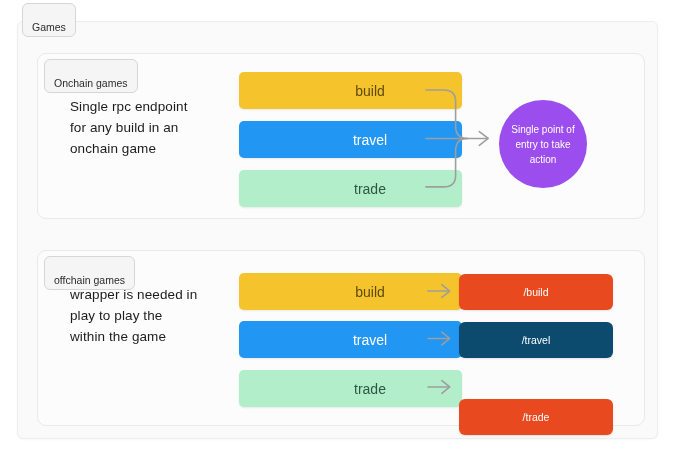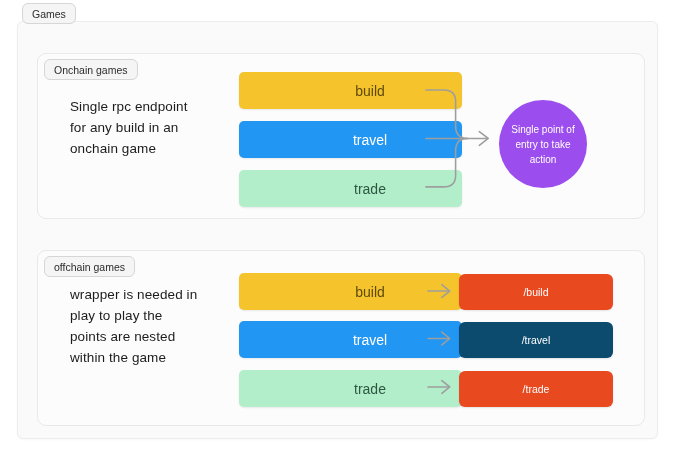--- a/index.html
+++ b/index.html
@@ -9,21 +9,21 @@
     font-family: "Liberation Sans", sans-serif;
     overflow: hidden;
     position: relative;
   }
   .pill {
     position: absolute;
     display: inline-block;
     background: #f5f5f5;
     border: 1px solid #d6d6d6;
     border-radius: 6px;
-    padding: 4px 9px 3px 9px;
+    padding: 17px 9px 3px 9px;
     font-size: 10.5px;
     color: #2b2b2b;
     white-space: nowrap;
     z-index: 5;
   }
   .games-pill { left: 22px; top: 3px; }
   .outer-frame {
     position: absolute;
     left: 17px; top: 21px;
     width: 641px; height: 418px;
@@ -146,31 +146,30 @@
       <span>Single point of entry to take action</span>
     </div>
   </section>
 
   <section class="panel offchain">
     <div class="pill panel-pill">offchain games</div>
 
     <div class="desc">
       <div>wrapper is needed in</div>
       <div>play to play the</div>
-      <div>points are nested</div>
       <div>within the game</div>
     </div>
 
     <div class="node row0" style="background-color: rgb(245, 196, 44); color: rgb(94, 74, 14);">build</div>
     <div class="node row1" style="background-color: rgb(33, 150, 243); color: rgb(255, 255, 255);">travel</div>
     <div class="node row2" style="background-color: rgb(179, 238, 203); color: rgb(44, 88, 66);">trade</div>
 
     <div class="target-node row0" style="background-color: rgb(233, 73, 31); color: rgb(255, 255, 255);">/build</div>
     <div class="target-node row1" style="background-color: #0c4a6e; color: rgb(255, 255, 255);">/travel</div>
-    <div class="target-node row2" style="background-color: rgb(233, 73, 31); color: rgb(255, 255, 255);">/trade</div>
+    <div class="target-node row2" style="background-color: rgb(233, 73, 31); color: rgb(255, 255, 255); margin-top: 28px;">/trade</div>
 
     <svg class="connector-svg" viewBox="0 0 608 176" xmlns="http://www.w3.org/2000/svg">
       <path d="M392,40.5 H413"></path>
       <polyline points="406,34 414,40.5 406,47"></polyline>
       <path d="M392,88.5 H413"></path>
       <polyline points="406,82 414,88.5 406,95"></polyline>
       <path d="M392,137.5 H413"></path>
       <polyline points="406,131 414,137.5 406,144"></polyline>
     </svg>
   </section>

